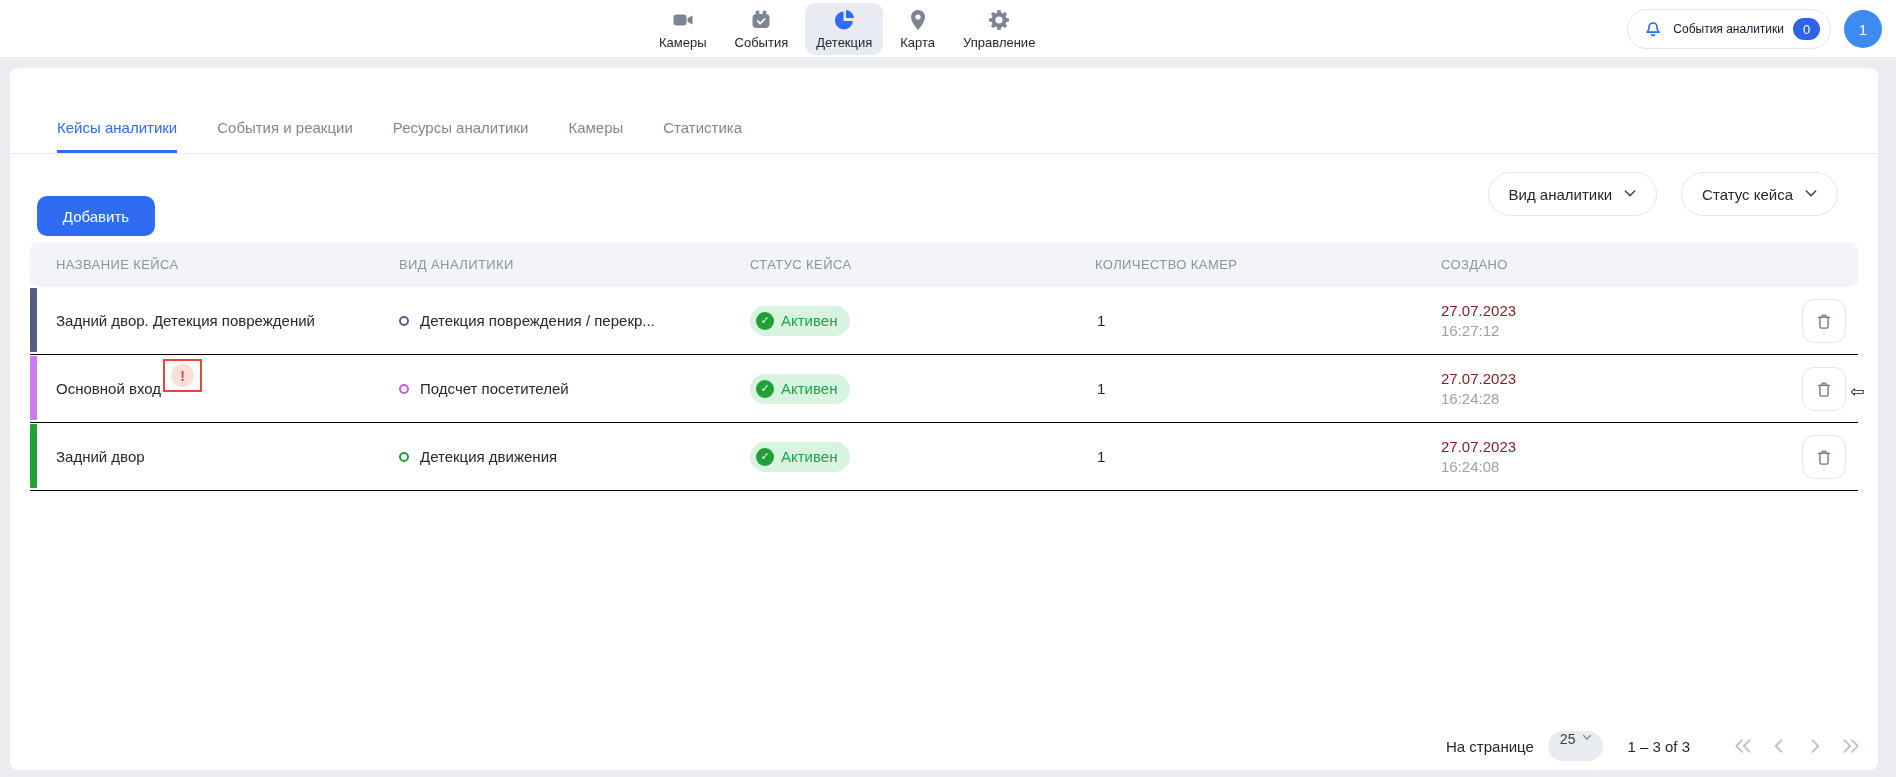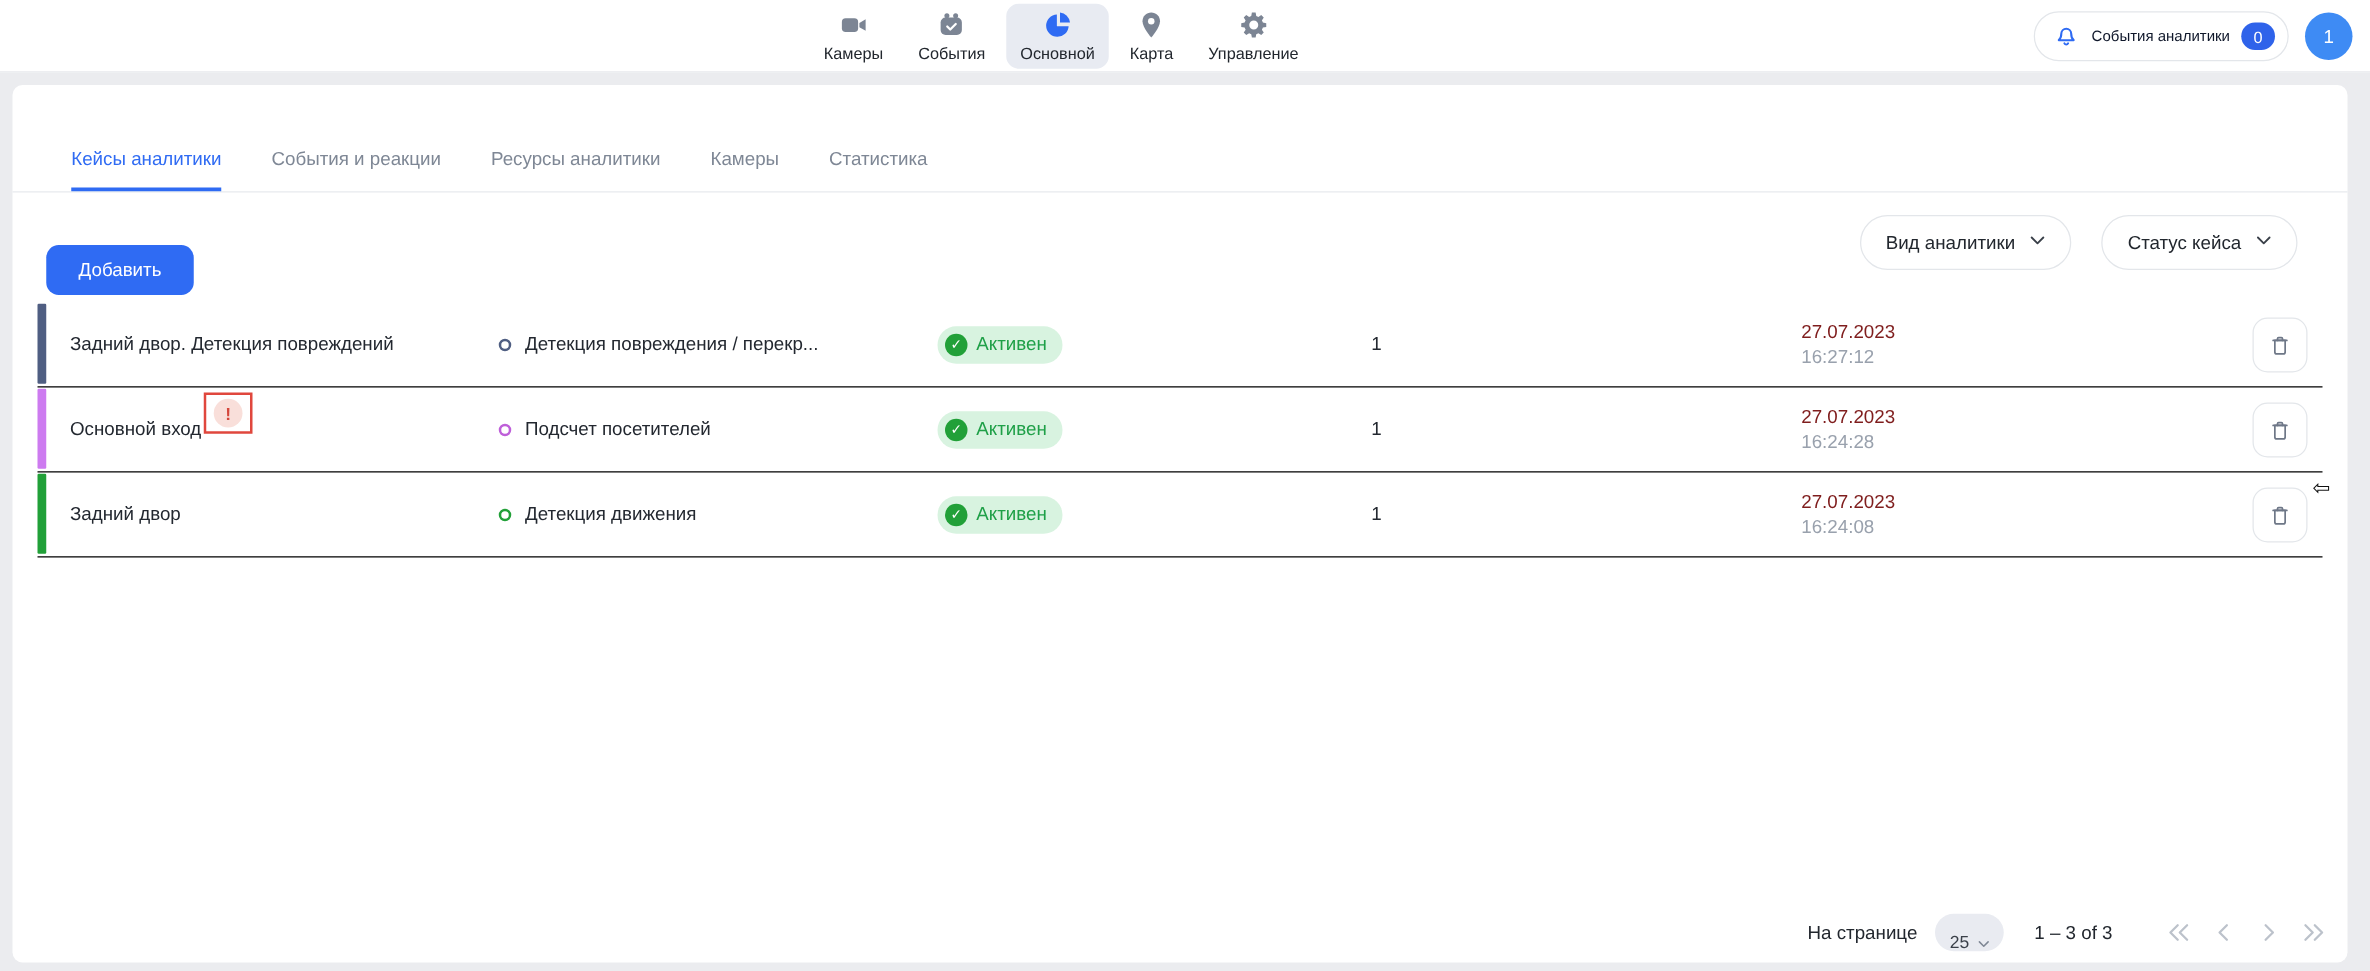--- a/index.html
+++ b/index.html
@@ -55,21 +55,21 @@
   .cell-count { font-size: 15px; color: #232830; padding-left: 2px; }
   .cell-created .d { font-size: 15px; color: #7f1d1d; line-height: 20px; }
   .cell-created .t { font-size: 15px; color: #99A1AD; line-height: 20px; }
   .cell-actions { display: flex; justify-content: flex-end; }
   .trash-btn { width: 44px; height: 44px; border: 1px solid #E3E6EA; border-radius: 12px; background: #fff; display: flex; align-items: center; justify-content: center; cursor: pointer; }
 
   
   .footer { position: absolute; left: 0; right: 16px; bottom: 6px; height: 36px; display: flex; align-items: center; justify-content: flex-end; gap: 24px; }
   .per-page { display: flex; align-items: center; gap: 14px; }
   .per-page .plbl { font-size: 15px; color: #22272E; }
-  .pp-pill { display: flex; align-items: flex-end; gap: 6px; height: 30px; padding: 0 10px 0 12px; background: #E9EBF1; border-radius: 15px; font-size: 14px; color: #3A4049; cursor: pointer; }
+  .pp-pill { display: flex; align-items: flex-start; gap: 6px; height: 30px; padding: 0 10px 0 12px; background: #E9EBF1; border-radius: 15px; font-size: 14px; color: #3A4049; cursor: pointer; }
   .range { font-size: 15px; color: #22272E; margin-right: 18px; }
   .pager { display: flex; align-items: center; gap: 14px; }
   .pg-btn { width: 22px; height: 22px; display: flex; align-items: center; justify-content: center; cursor: pointer; }
 
   .cursor-glyph { position: absolute; left: 1850px; top: 381px; font-size: 17px; color: #111; font-family: "DejaVu Sans", sans-serif; }
 </style>
 </head>
 <body>
 
 <div class="screen">
@@ -99,21 +99,21 @@
         <span class="lbl">События</span>
       </div>
 
       <div class="nav-item active">
         <span class="ic">
           <svg width="24" height="24" viewBox="0 0 24 24">
               <path d="M11.5 3.5a9 9 0 1 0 9.4 9.4h-9.4z" fill="#2F6BF3"></path>
               <path d="M14 2a9 9 0 0 1 8 8h-8z" fill="#2F6BF3"></path>
             </svg>
         </span>
-        <span class="lbl">Основной</span>
+        <span class="lbl">Детекция</span>
       </div>
 
       <div class="nav-item">
         <span class="ic">
           <svg width="24" height="24" viewBox="0 0 24 24">
               <path d="M12 2c-3.9 0-7 3.1-7 7 0 5.2 7 13 7 13s7-7.8 7-13c0-3.9-3.1-7-7-7z" fill="#7C8594"></path>
               <circle cx="12" cy="9" r="2.6" fill="#fff"></circle>
             </svg>
         </span>
         <span class="lbl">Карта</span>
@@ -170,20 +170,28 @@
           <span>
             <svg width="16" height="16" viewBox="0 0 24 24" fill="none" stroke="#3A4049" stroke-width="2.2" stroke-linecap="round" stroke-linejoin="round">
                 <polyline points="5,9 12,16 19,9"></polyline>
               </svg>
           </span>
         </button>
       </div>
     </div>
 
     <div class="table">
+      <div class="thead-row">
+        <span class="th">НАЗВАНИЕ КЕЙСА</span>
+        <span class="th">ВИД АНАЛИТИКИ</span>
+        <span class="th">СТАТУС КЕЙСА</span>
+        <span class="th">КОЛИЧЕСТВО КАМЕР</span>
+        <span class="th">СОЗДАНО</span>
+        <span class="th"></span>
+      </div>
 
       <div class="trow">
         <span class="row-bar" style="background: rgb(79, 94, 130);"></span>
         <div class="cell-name">
             <span>Задний двор. Детекция повреждений</span>
           </div>
         <div class="cell-type">
           <span class="type-dot" style="border-color: rgb(79, 94, 130);"></span>
           <span>Детекция повреждения / перекр...</span>
         </div>

